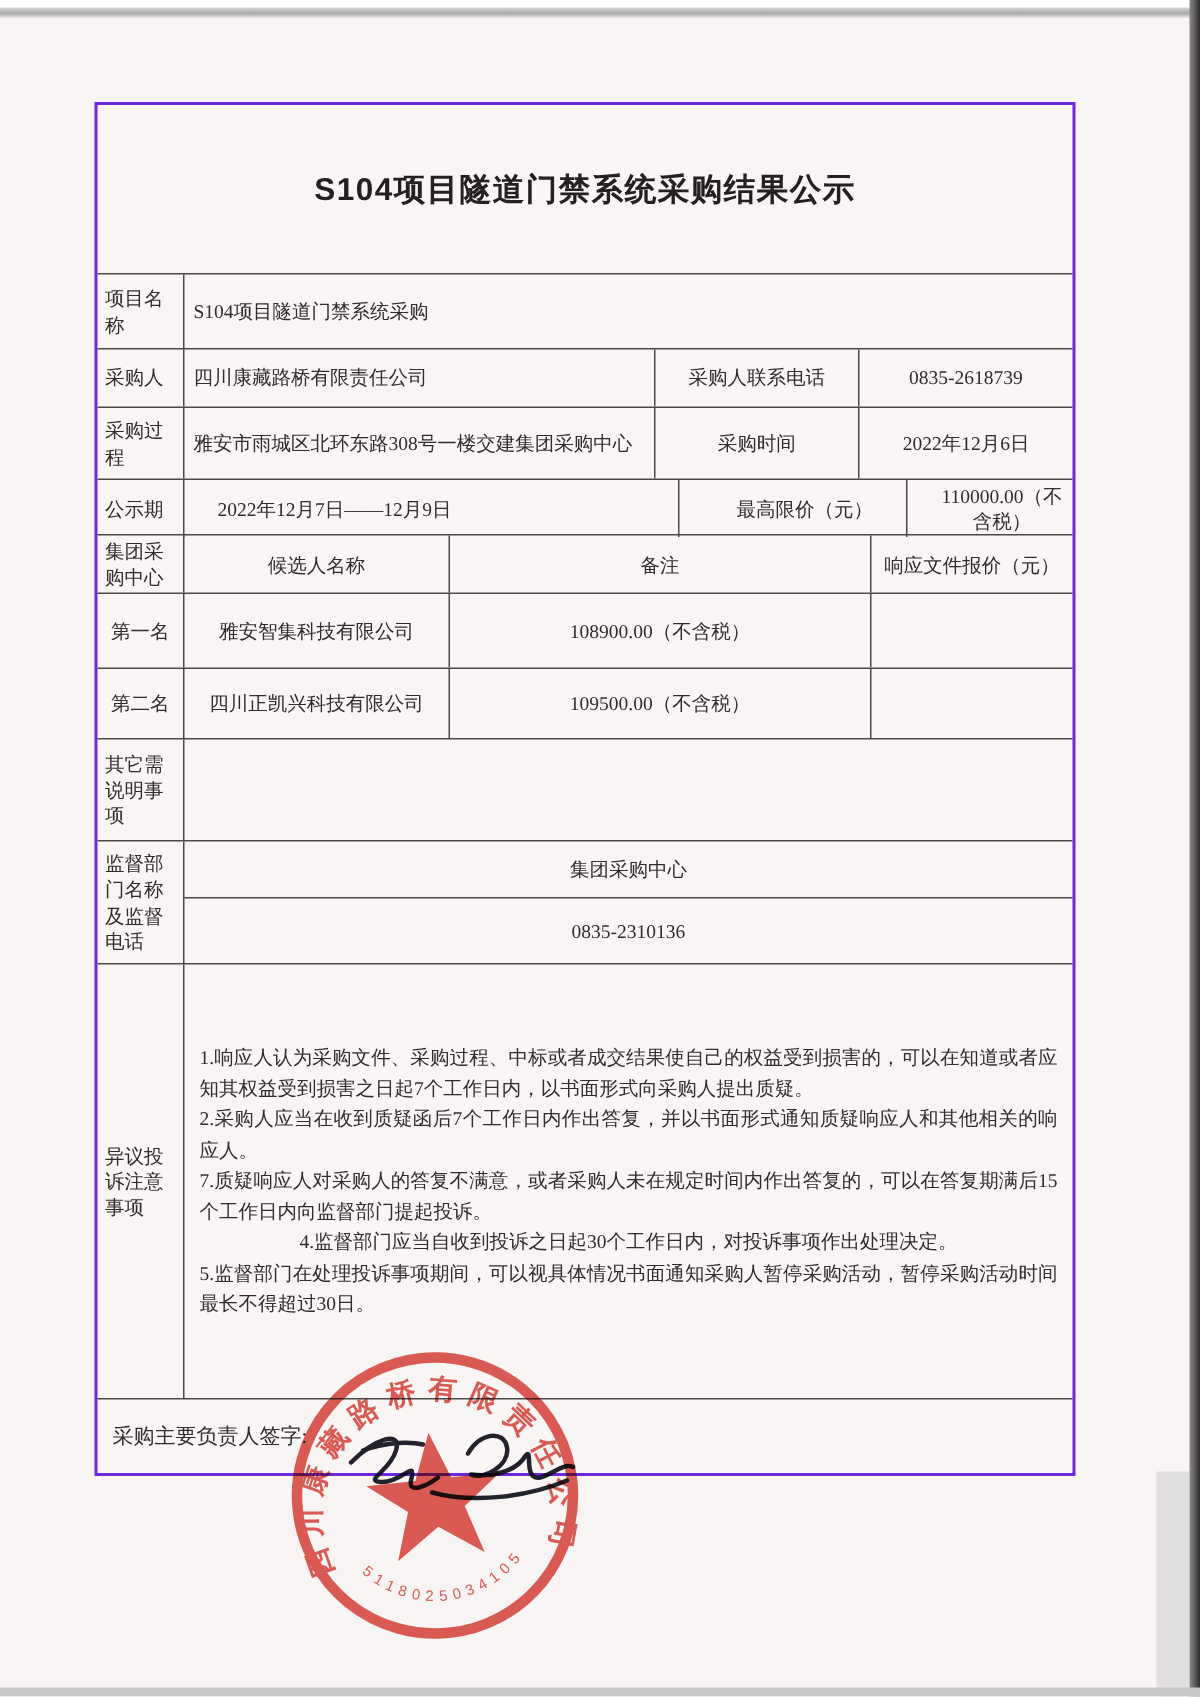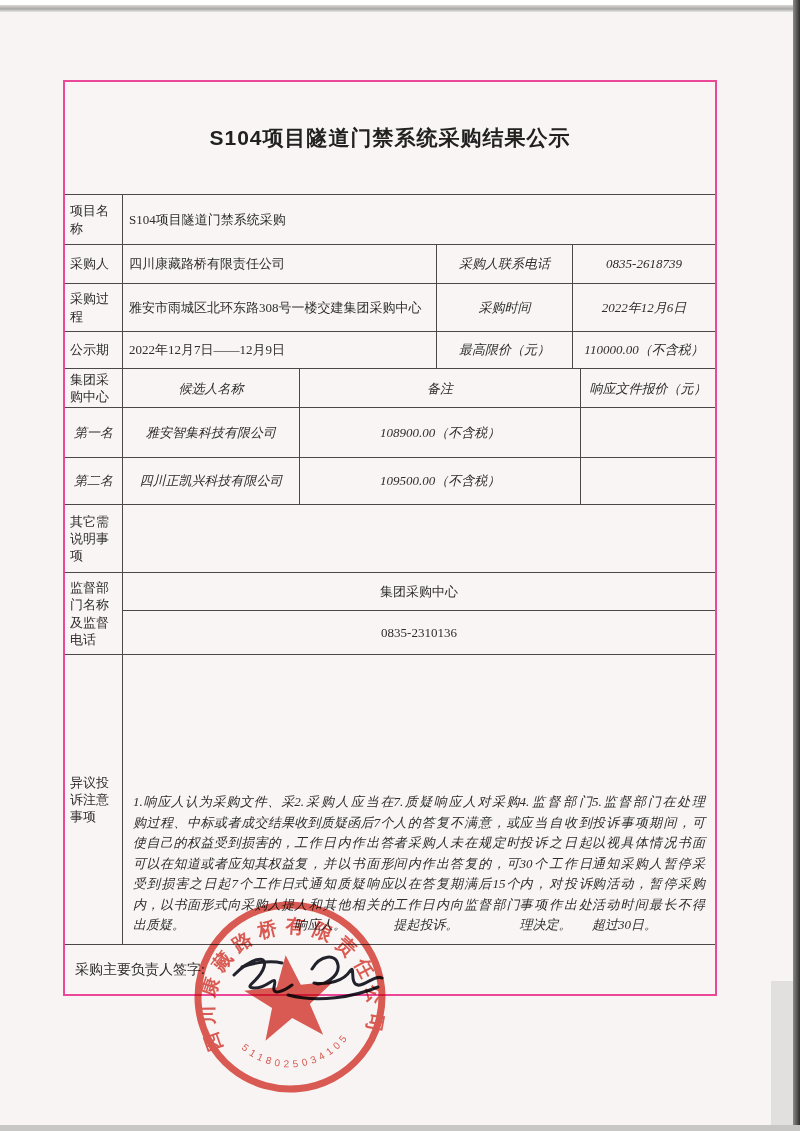--- a/index.html
+++ b/index.html
@@ -14,60 +14,60 @@
   .scan-top-line{position:absolute;top:5px;left:0;width:800px;height:7px;
     background:linear-gradient(#dcdad9,#aaa8a7 55%,#e8e6e5);}
   .scan-right{position:absolute;top:0;right:0;width:7px;height:1131px;
     background:linear-gradient(to right,#8d8b89,#302e2d);}
   .scan-right-soft{position:absolute;bottom:0;right:7px;width:22px;height:150px;
     background:#d2cfce;opacity:.55;}
   .scan-bottom{position:absolute;bottom:0;left:0;width:800px;height:6px;background:#c9c7c6;}
 
   
   .sheet{
-    position:absolute;left:63px;top:80px;width:650px;
-    border:2px solid #ec4899;
+    position:absolute;left:63px;top:68px;width:650px;
+    border:2px solid #6d28d9;
     background:#f8f5f4;
   }
   .row{display:grid;border-bottom:1px solid #4a4848;box-sizing:border-box;}
   .row:last-child{border-bottom:none;}
   .cols-a{grid-template-columns:58px 314px 136px 1fr;}
   .cols-b{grid-template-columns:58px 177px 281px 1fr;}
   .cols-l{grid-template-columns:58px 1fr;}
   .cell{
     box-sizing:border-box;border-right:1px solid #4a4848;
     display:flex;align-items:center;
     font-size:13px;line-height:1.32;
     padding:2px 6px;
   }
   .cell:last-child{border-right:none;}
   .lab{padding:2px 5px;}
-  .ctr{justify-content:center;text-align:center;font-style:italic;}
+  .ctr{justify-content:center;text-align:center;}
   .span3{grid-column:2/5;}
 
   .r-title{height:113px;align-items:center;justify-content:center;display:flex;}
   .title-text{
     font-family:"Liberation Sans","DejaVu Sans",sans-serif;
     font-weight:bold;font-size:21px;letter-spacing:1px;color:#222021;
   }
   .r-project{height:50px;}
   .r-purchaser{height:39px;}
   .r-location{height:48px;}
-  .r-publicity{height:37px;}
+  .r-publicity{height:37px;gap:16px;}
   .r-candh{height:39px;}
   .r-cand1{height:50px;}
   .r-cand2{height:47px;}
   .r-other{height:68px;}
   .r-supervision{height:82px;display:grid;grid-template-columns:58px 1fr;}
   .sup-right{display:flex;flex-direction:column;}
   .sup-sub1{height:37px;border-bottom:1px solid #4a4848;}
   .sup-sub2{flex:1;}
   .sup-sub1,.sup-sub2{display:flex;align-items:center;justify-content:center;font-size:13px;}
   .r-objection{height:290px;}
-  .objection-body{flex-direction:row;align-items:flex-end;justify-content:center;padding:8px 10px;font-style:italic;}
+  .objection-body{flex-direction:column;align-items:center;justify-content:center;padding:8px 10px;}
   .objection-body div{font-size:13px;line-height:1.58;text-align:justify;}
   .r-signature{height:49px;display:flex;align-items:center;padding-left:10px;font-size:14px;}
 
   
   .stamp{position:absolute;left:190px;top:897px;width:200px;height:200px;
     opacity:.82;mix-blend-mode:multiply;transform:rotate(-6deg);}
   .signature{position:absolute;left:228px;top:941px;width:185px;height:68px;
     mix-blend-mode:multiply;}
 </style>
 </head>

